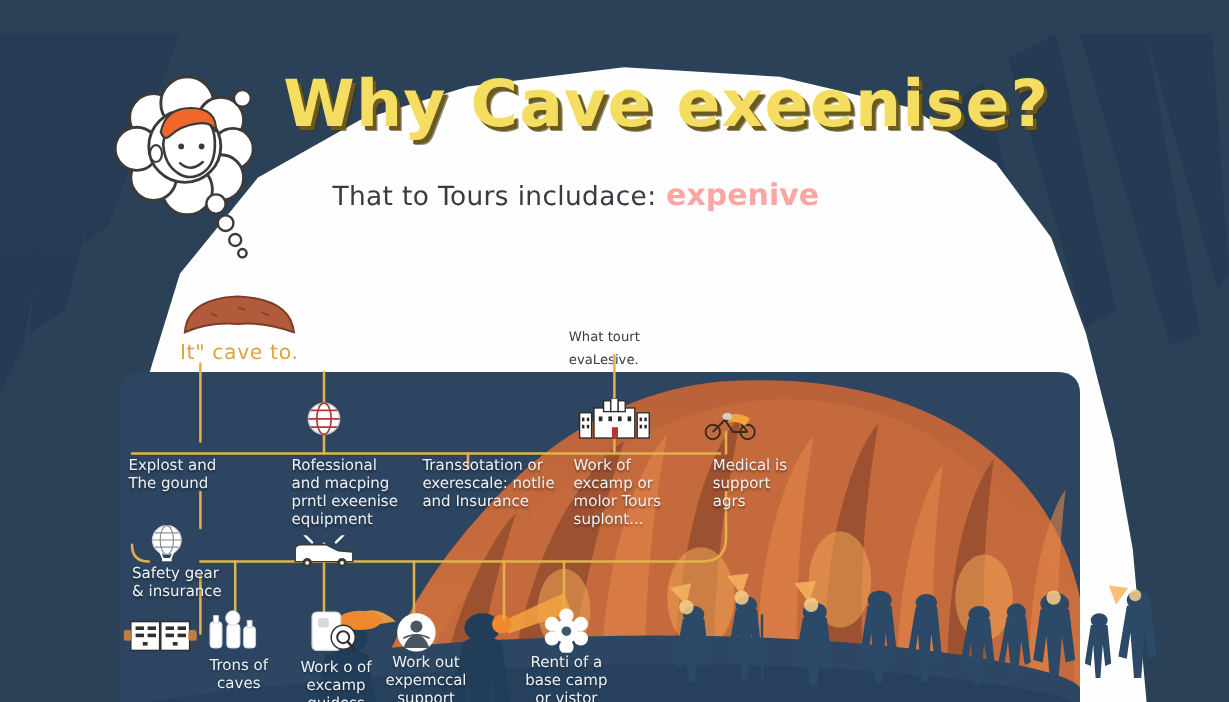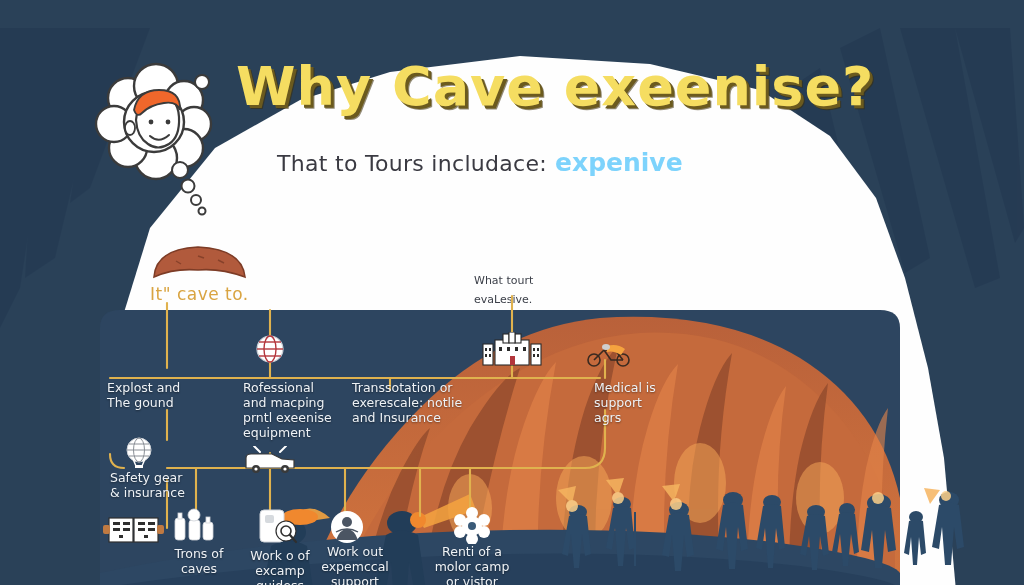--- a/index.html
+++ b/index.html
@@ -23,21 +23,21 @@
     color:#f5dd61;
     text-shadow:3px 3px 0 #6b5a1e, 4px 4px 0 rgba(60,45,10,.55);
     white-space:nowrap;
   }
   .subtitle{
     position:absolute;left:277px;top:120px;
     font-size:22px;color:#3a3a42;white-space:nowrap;
     letter-spacing:.3px;
   }
   .subtitle b{
-    color:#7dd3fc;font-size:25px;font-weight:bold;margin-left:8px;
+    color:#fca5a5;font-size:25px;font-weight:bold;margin-left:8px;
     letter-spacing:0px;
   }
 
   
   .bubble-wrap{position:absolute;left:88px;top:30px;width:136px;height:170px;}
 
   
   .head-gold{
     position:absolute;font-size:17px;color:#d9a441;white-space:nowrap;
     letter-spacing:.5px;
@@ -351,20 +351,26 @@
     <div>prntl exeenise</div>
     <div>equipment</div>
   </div>
 
   <div class="node" style="left:352px;top:352px;width:118px;">
     <div>Transsotation or</div>
     <div>exerescale: notlie</div>
     <div>and Insurance</div>
   </div>
 
+  <div class="node" style="left:478px;top:352px;width:96px;">
+    <div>Work of</div>
+    <div>excamp or</div>
+    <div>molor Tours</div>
+    <div>suplont...</div>
+  </div>
 
   <div class="node" style="left:594px;top:352px;width:90px;">
     <div>Medical is</div>
     <div>support</div>
     <div>agrs</div>
   </div>
 
   <svg class="icon" style="left:124px;top:408px;" width="30" height="32">
     <circle cx="15" cy="14" r="12" fill="#ffffff" stroke="#cfd3d8" stroke-width="1"></circle>
     <g stroke="#8a8f96" stroke-width="1" fill="none">
@@ -468,18 +474,18 @@
         <circle cx="31" cy="26" r="6"></circle>
       <circle cx="19" cy="33" r="6"></circle>
         <circle cx="7" cy="26" r="6"></circle>
         <circle cx="7" cy="14" r="6"></circle>
       <circle cx="19" cy="20" r="10"></circle>
     </g>
     <circle cx="19" cy="20" r="4" fill="#3a5a78"></circle>
   </svg>
   <div class="node c" style="left:424px;top:516px;width:96px;">
     <div>Renti of a</div>
-    <div>molor camp</div>
+    <div>base camp</div>
     <div>or vistor</div>
     <div>center</div>
   </div>
 
 </div>
 
 </body></html>

